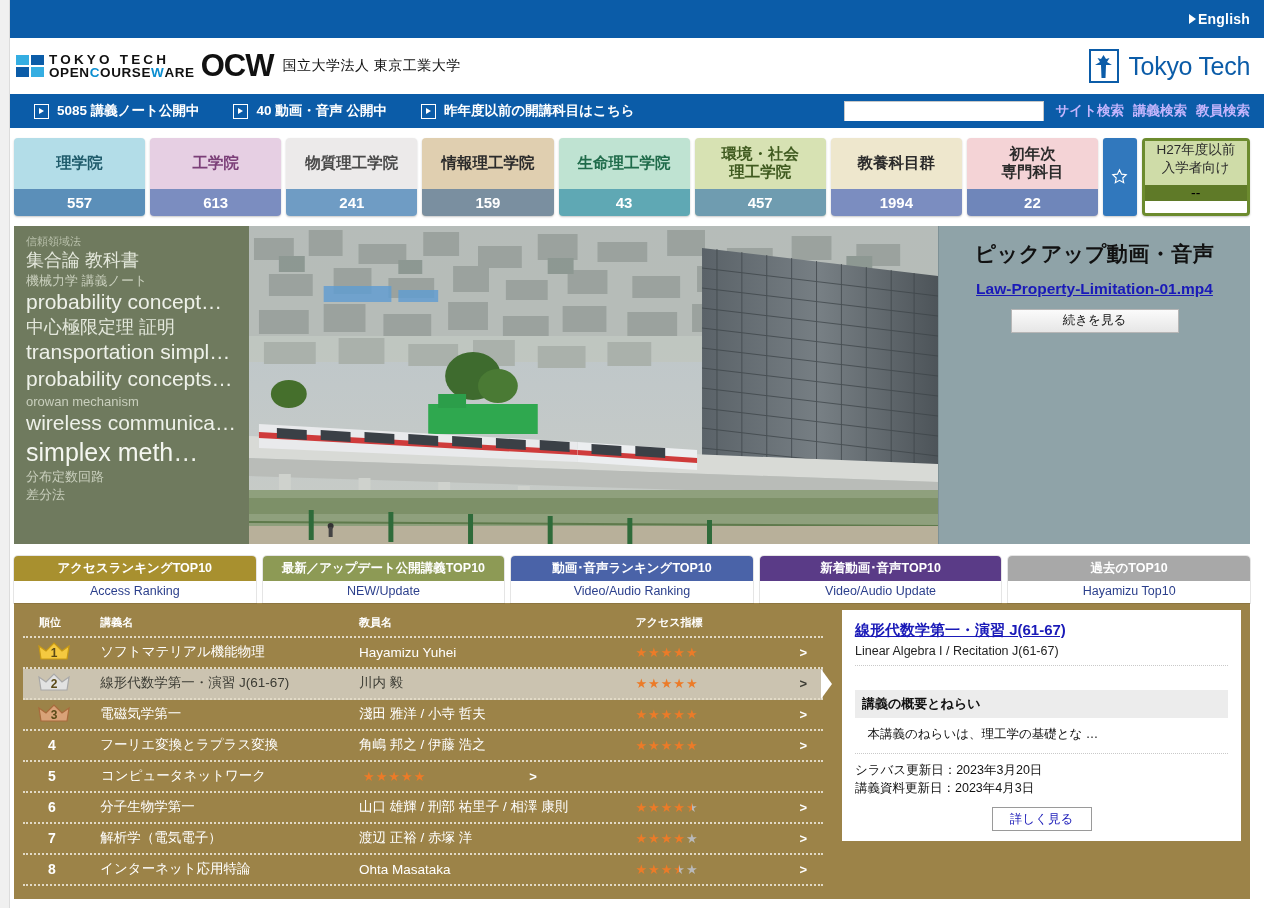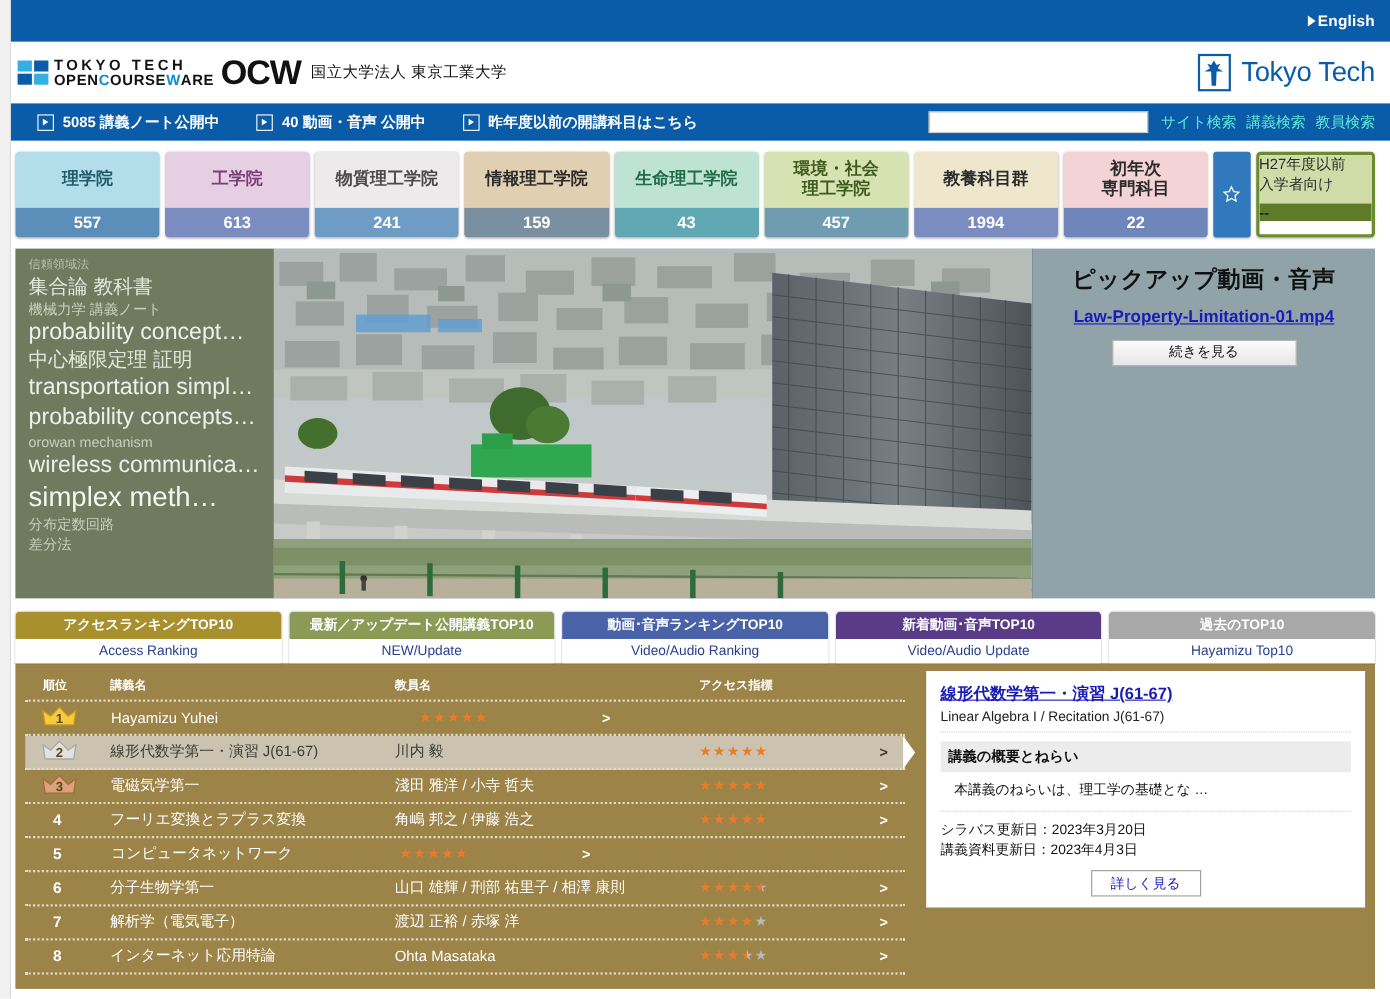--- a/index.html
+++ b/index.html
@@ -64,21 +64,21 @@
     width: 15px; height: 15px; border: 1.5px solid #fff;
     display:flex; align-items:center; justify-content:center;
   }
   .playbox i { width:0;height:0;border-left:5px solid #fff;border-top:3.5px solid transparent;border-bottom:3.5px solid transparent; }
   .nav-spacer { flex: 1; }
   .searchbox {
     width: 200px; height: 20px; background:#fff; border: 1px solid #c8c8c8;
   }
   .searchbox input { width:100%; height:100%; border:0; outline:0; padding:0 4px; font-size:12px; font-family: inherit; }
   .searchlinks { display:flex; gap: 9px; margin-left: 12px; }
-  .searchlinks a { color:#5eead4; font-size:13.5px; font-weight:normal; text-decoration:none; white-space:nowrap; }
+  .searchlinks a { color:#c4b5fd; font-size:13.5px; font-weight:bold; text-decoration:none; white-space:nowrap; }
 
   
   .tiles { display:flex; gap:5px; padding: 10px 14px 8px 14px; background:#fff; align-items:stretch; }
   .tile {
     width: 133px; border-radius: 4px; overflow:hidden; display:flex; flex-direction:column;
     box-shadow: 0 1px 2px rgba(0,0,0,.22); cursor:pointer;
   }
   .tile .t-name {
     flex:1; display:flex; align-items:center; justify-content:center; text-align:center;
     font-size: 15.5px; font-weight:bold; padding: 7px 2px; line-height: 1.18; min-height: 46px;
@@ -86,21 +86,21 @@
   .tile .t-count {
     height: 27px; display:flex; align-items:center; justify-content:center;
     color:#fff; font-size:15px; font-weight:bold;
   }
   .fav-tile {
     width: 34px; border-radius:3px; background:#3178bd; display:flex; align-items:center; justify-content:center;
     box-shadow: 0 1px 2px rgba(0,0,0,.22); cursor:pointer;
   }
   .tile-h27 {
     width: 110px; border: 3px solid #6c8b2e; border-radius:4px; overflow:hidden; display:flex; flex-direction:column;
-    box-shadow: 0 1px 2px rgba(0,0,0,.22); cursor:pointer;
+    box-shadow: 0 1px 2px rgba(0,0,0,.22); cursor:pointer;text-align:center;
   }
   .tile-h27 .t-name { font-size:13.5px; color:#2b2b2b; background:#cfdca8; min-height:44px; }
   .tile-h27 .t-count { background:#5f7a28; font-size:14px; }
 
   
   .hero { display:flex; height: 318px; margin: 2px 14px 0 14px; }
   .kw-cloud {
     width: 235px; background:#6f7a5e; padding: 9px 10px 0 12px; position:relative; overflow:hidden;
   }
   .kw { color:#e9ece4; line-height:1.18; margin-bottom: 2px; white-space:nowrap; overflow:hidden; cursor:pointer; display:block; text-decoration:none;}
@@ -169,21 +169,21 @@
   }
   .arrow-g { font-weight:bold; font-size:13px; }
 
   
   .detail {
     width: 405px; background:#fff; margin-left: 19px; margin-bottom: 0;
     padding: 11px 13px 10px 13px; align-self:flex-start;
   }
   .detail .d-title { font-size:15px; font-weight:bold; color:#1a1ab8; text-decoration:underline; display:block; }
   .detail .d-sub { font-size:12.5px; color:#222; margin-top: 4px; padding-bottom: 7px; border-bottom: 1px dotted #c9c9c9; }
-  .detail .d-sec { background:#ececec; font-size:13px; font-weight:bold; color:#111; padding: 5px 7px; margin-top: 8px; }
+  .detail .d-sec { background:#ececec; font-size:13px; font-weight:bold; color:#111; padding: 5px 7px; margin-top: 24px; }
   .detail .d-body { font-size:12.5px; color:#111; line-height:1.52; margin-top: 7px; text-align: justify; }
   .detail .d-body p + p { margin-top: 10px; }
   .detail .d-dates { border-top: 1px dotted #c9c9c9; margin-top: 9px; padding-top: 7px; font-size:12.5px; color:#111; line-height:1.5; }
   .detail .d-btn {
     margin: 9px auto 0; width: 100px; height: 24px; border:1px solid #9a9a9a; background:#fff;
     display:flex; align-items:center; justify-content:center; font-size:12.5px; color:#1a1ab8; cursor:pointer;
   }
   .edge { position:absolute; left:0; top:0; width:10px; height:908px; background:#f0f0f0; border-right:1px solid #dcdcdc; }
 </style>
 </head>
@@ -515,20 +515,21 @@
           <div class="c-star">アクセス指標</div>
           <div class="c-arrow"></div>
         </div>
         <div id="rank-rows">
             <div class="rt-row">
               <div class="c-rank">
                 <span class="crown"><svg width="34" height="24" viewBox="0 0 34 24">
                     <path d="M4 19 L2 6 L9 11 L17 3 L25 11 L32 6 L30 19 Z" fill="#f5c940" stroke="#c99a13" stroke-width="1.2"></path>
                   </svg><span>1</span></span>
               </div>
+              <div class="c-title">ソフトマテリアル機能物理</div>
               <div class="c-tea">Hayamizu Yuhei</div>
               <div class="c-star stars"><span>★</span><span>★</span><span>★</span><span>★</span><span>★</span></div>
               <div class="c-arrow arrow-g">&gt;</div>
             </div>
             <div class="rt-row sel">
               <div class="c-rank">
                 <span class="crown"><svg width="34" height="24" viewBox="0 0 34 24">
                     <path d="M4 19 L2 6 L9 11 L17 3 L25 11 L32 6 L30 19 Z" fill="#e2e2e2" stroke="#a8a8a8" stroke-width="1.2"></path>
                   </svg><span>2</span></span>
               </div>

